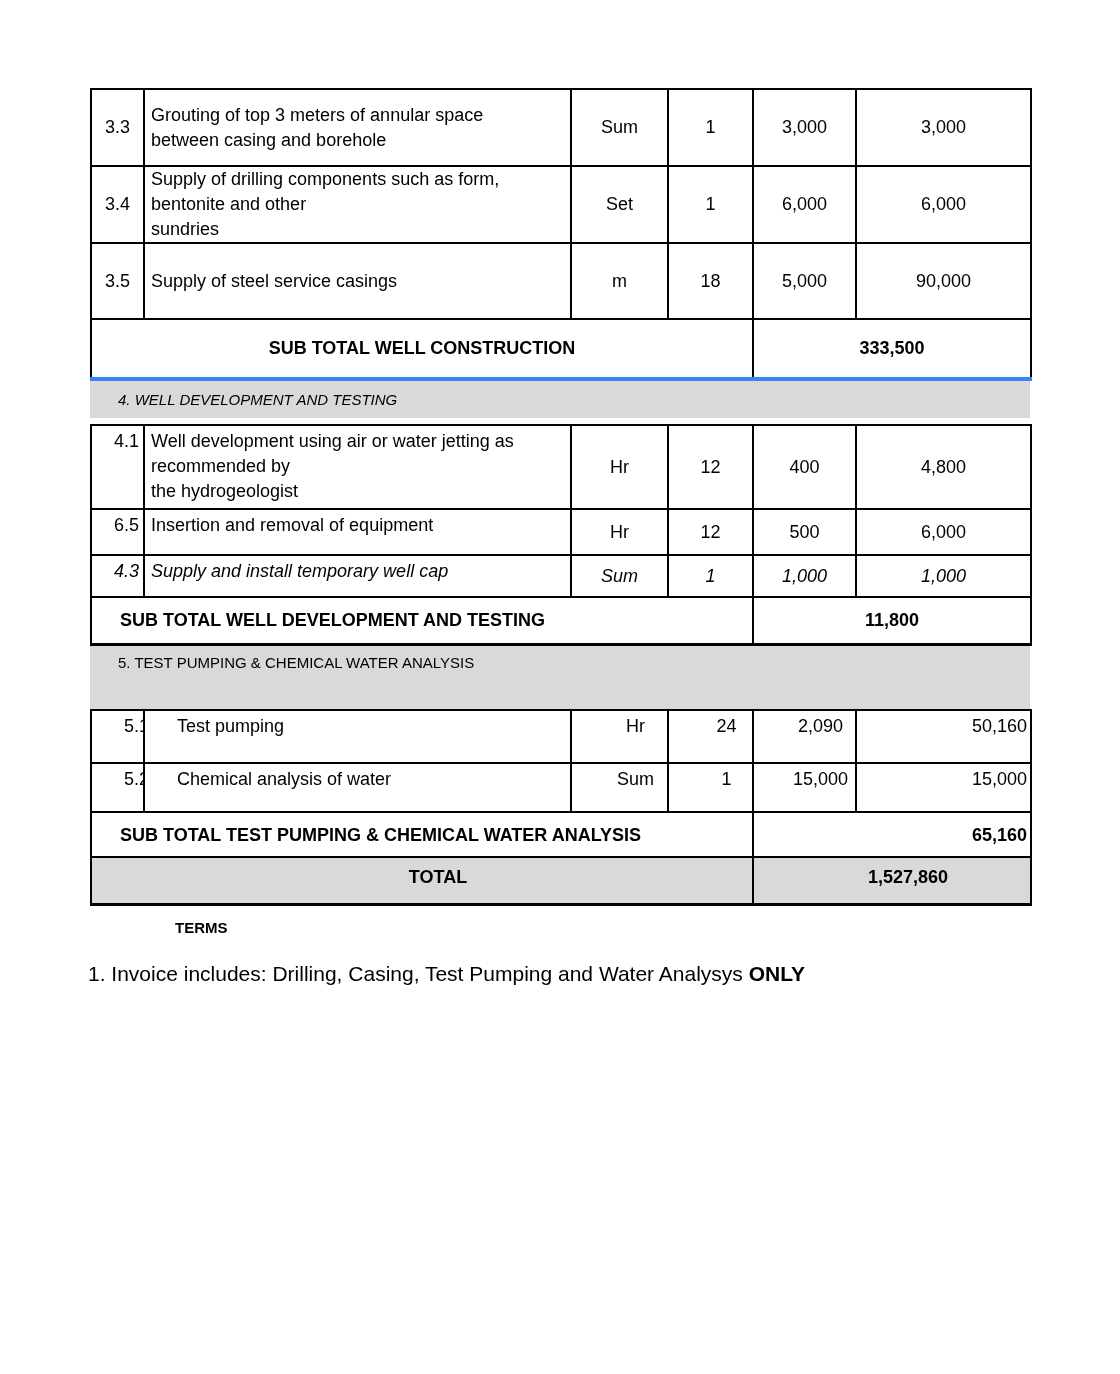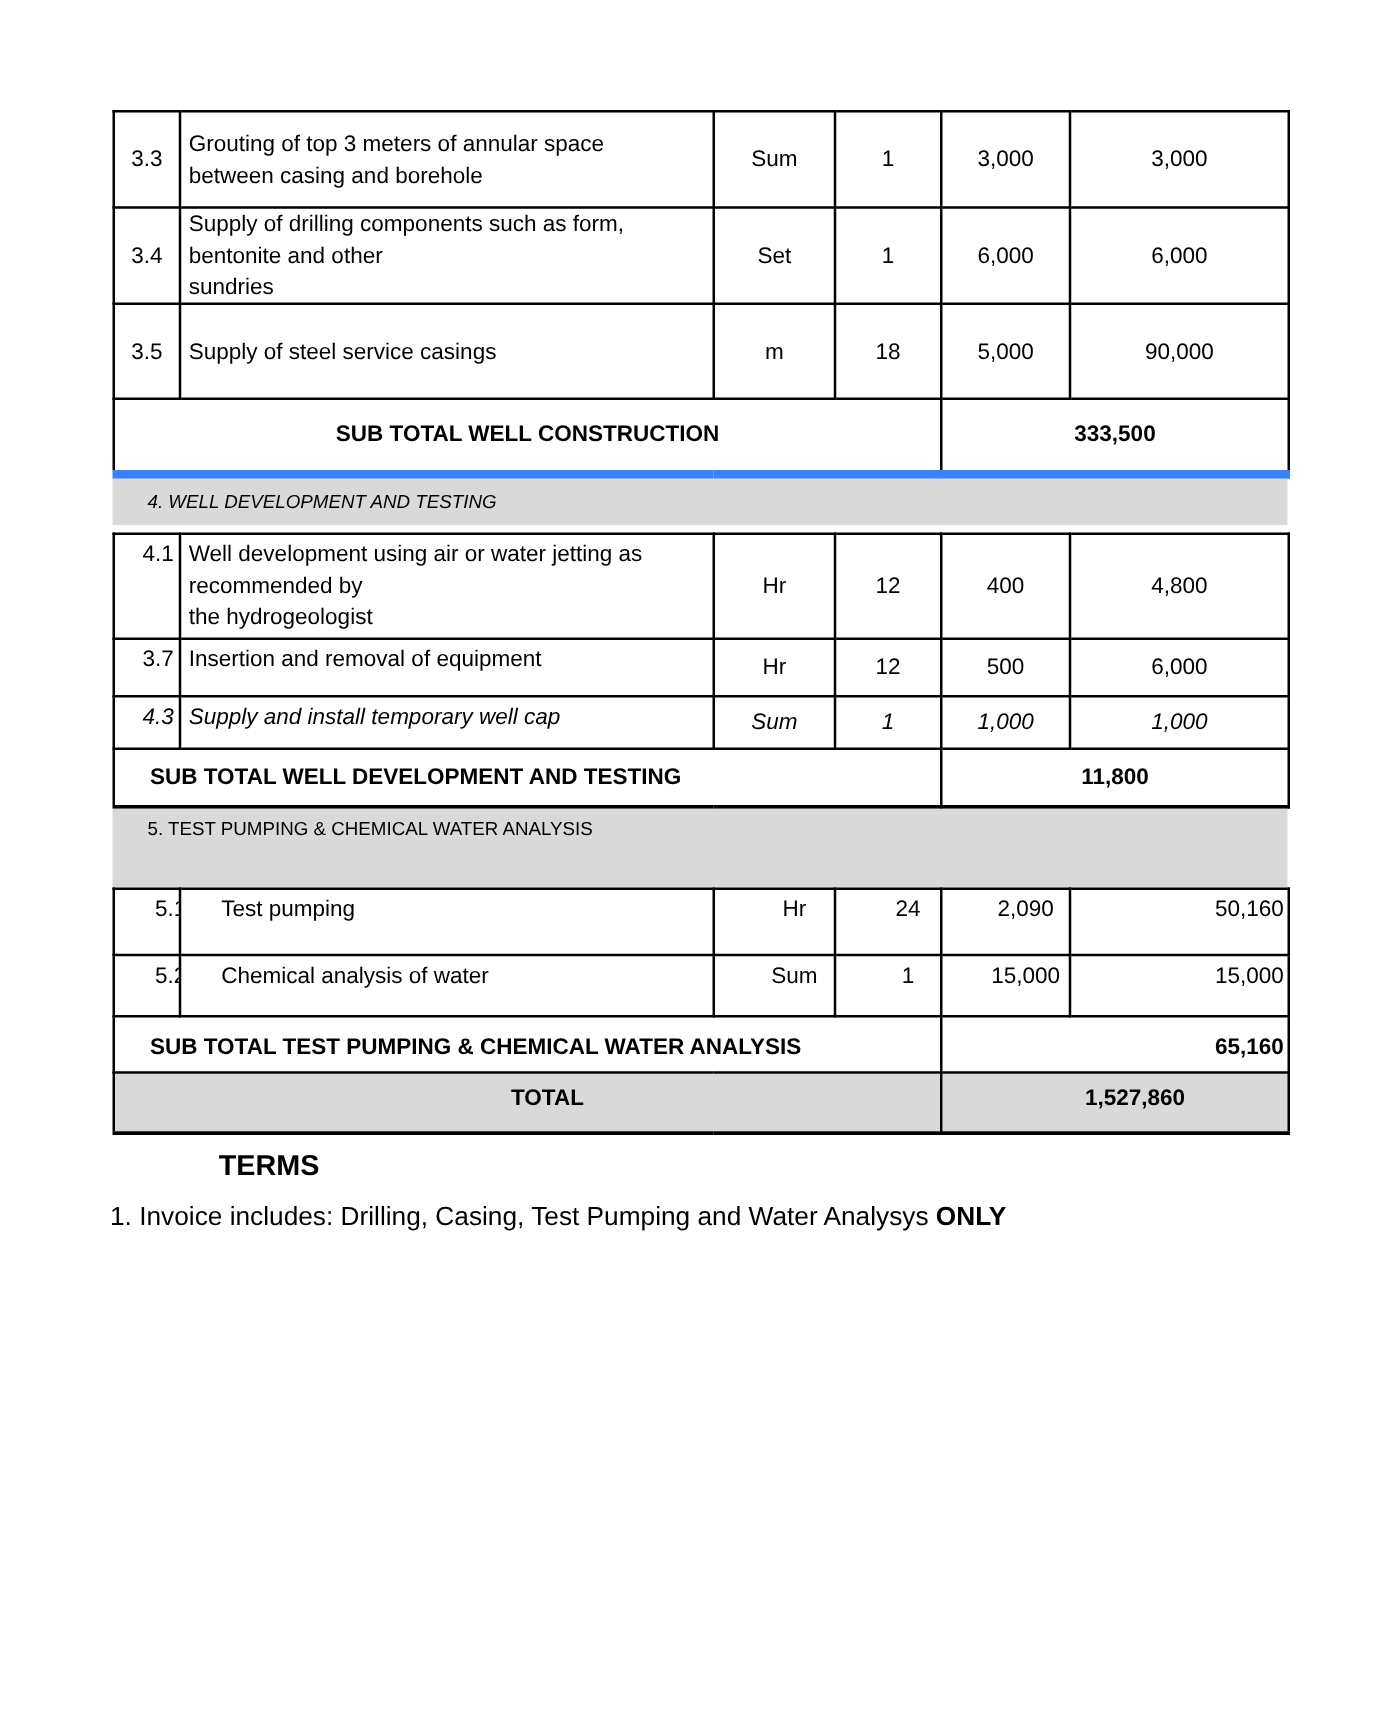--- a/index.html
+++ b/index.html
@@ -25,21 +25,21 @@
     border-collapse: collapse;
     table-layout: fixed;
     width: 940px;
     font-size: 18px;
     line-height: 25px;
   }
   table.bq td {
     border: 2px solid #000000;
     overflow: hidden;
   }
-  table.bq.t1 { border-bottom: 7px solid #3b82f6; }
+  table.bq.t1 { border-bottom: 4px solid #3b82f6; }
   table.bq.t2 { border-bottom: 3px solid #000; }
   table.bq.t3 { border-bottom: 3px solid #000; }
 
   
   td.c-no   { text-align: center; }
   td.c-desc { text-align: left; padding-left: 6px; white-space: pre-line; }
   td.c-unit, td.c-qty, td.c-rate { text-align: center; }
   td.c-amt  { text-align: center; }
 
   
@@ -99,21 +99,21 @@
   .band-5 {
     height: 63px;
     padding-top: 8px;
   }
 
   
   #terms-heading {
     position: absolute;
     left: 175px;
     top: 919px;
-    font-size: 23px;
+    font-size: 15px;
     font-weight: bold;
   }
   #terms-item-1 {
     position: absolute;
     left: 88px;
     top: 939px;
     font-size: 21px;
     margin-top: 23px;
   }
   #terms-item-1 .bold-part { font-weight: bold; }
@@ -187,21 +187,21 @@
           <td class="c-no">4.1</td>
           <td class="c-desc">Well development using air or water jetting as
 recommended by
 the hydrogeologist</td>
           <td class="c-unit">Hr</td>
           <td class="c-qty">12</td>
           <td class="c-rate">400</td>
           <td class="c-amt">4,800</td>
         </tr>
         <tr class="r-h46">
-          <td class="c-no">3.7</td>
+          <td class="c-no">6.5</td>
           <td class="c-desc">Insertion and removal of equipment</td>
           <td class="c-unit">Hr</td>
           <td class="c-qty">12</td>
           <td class="c-rate">500</td>
           <td class="c-amt">6,000</td>
         </tr>
         <tr class="r-h42">
           <td class="c-no">4.3</td>
           <td class="c-desc">Supply and install temporary well cap</td>
           <td class="c-unit">Sum</td>

